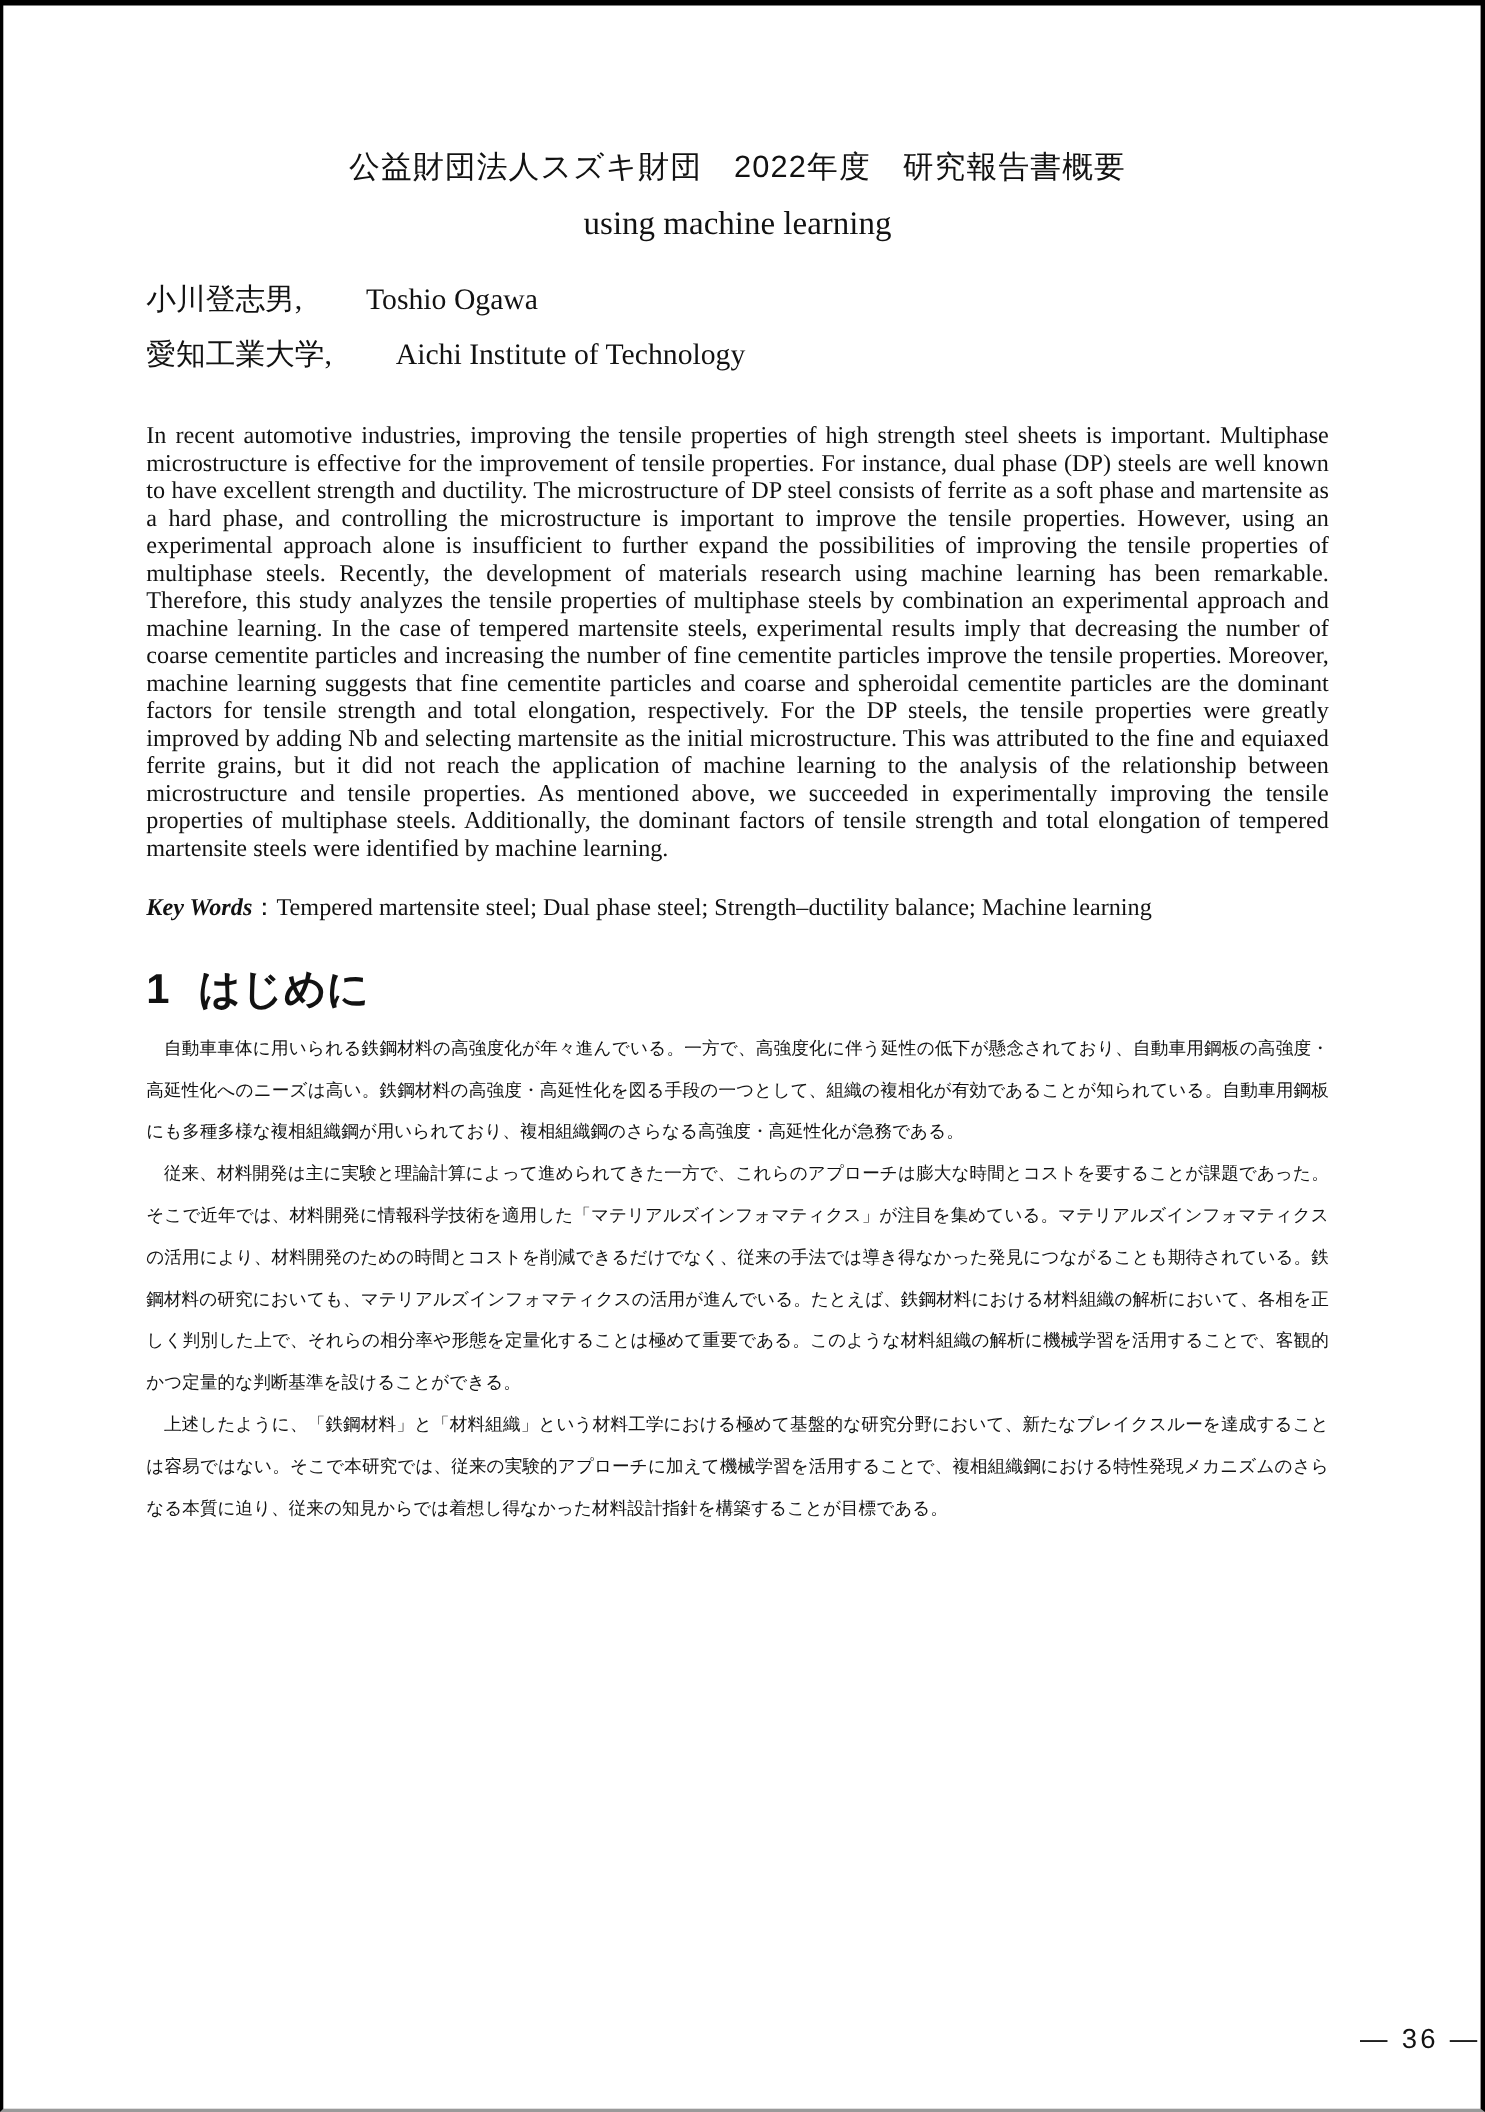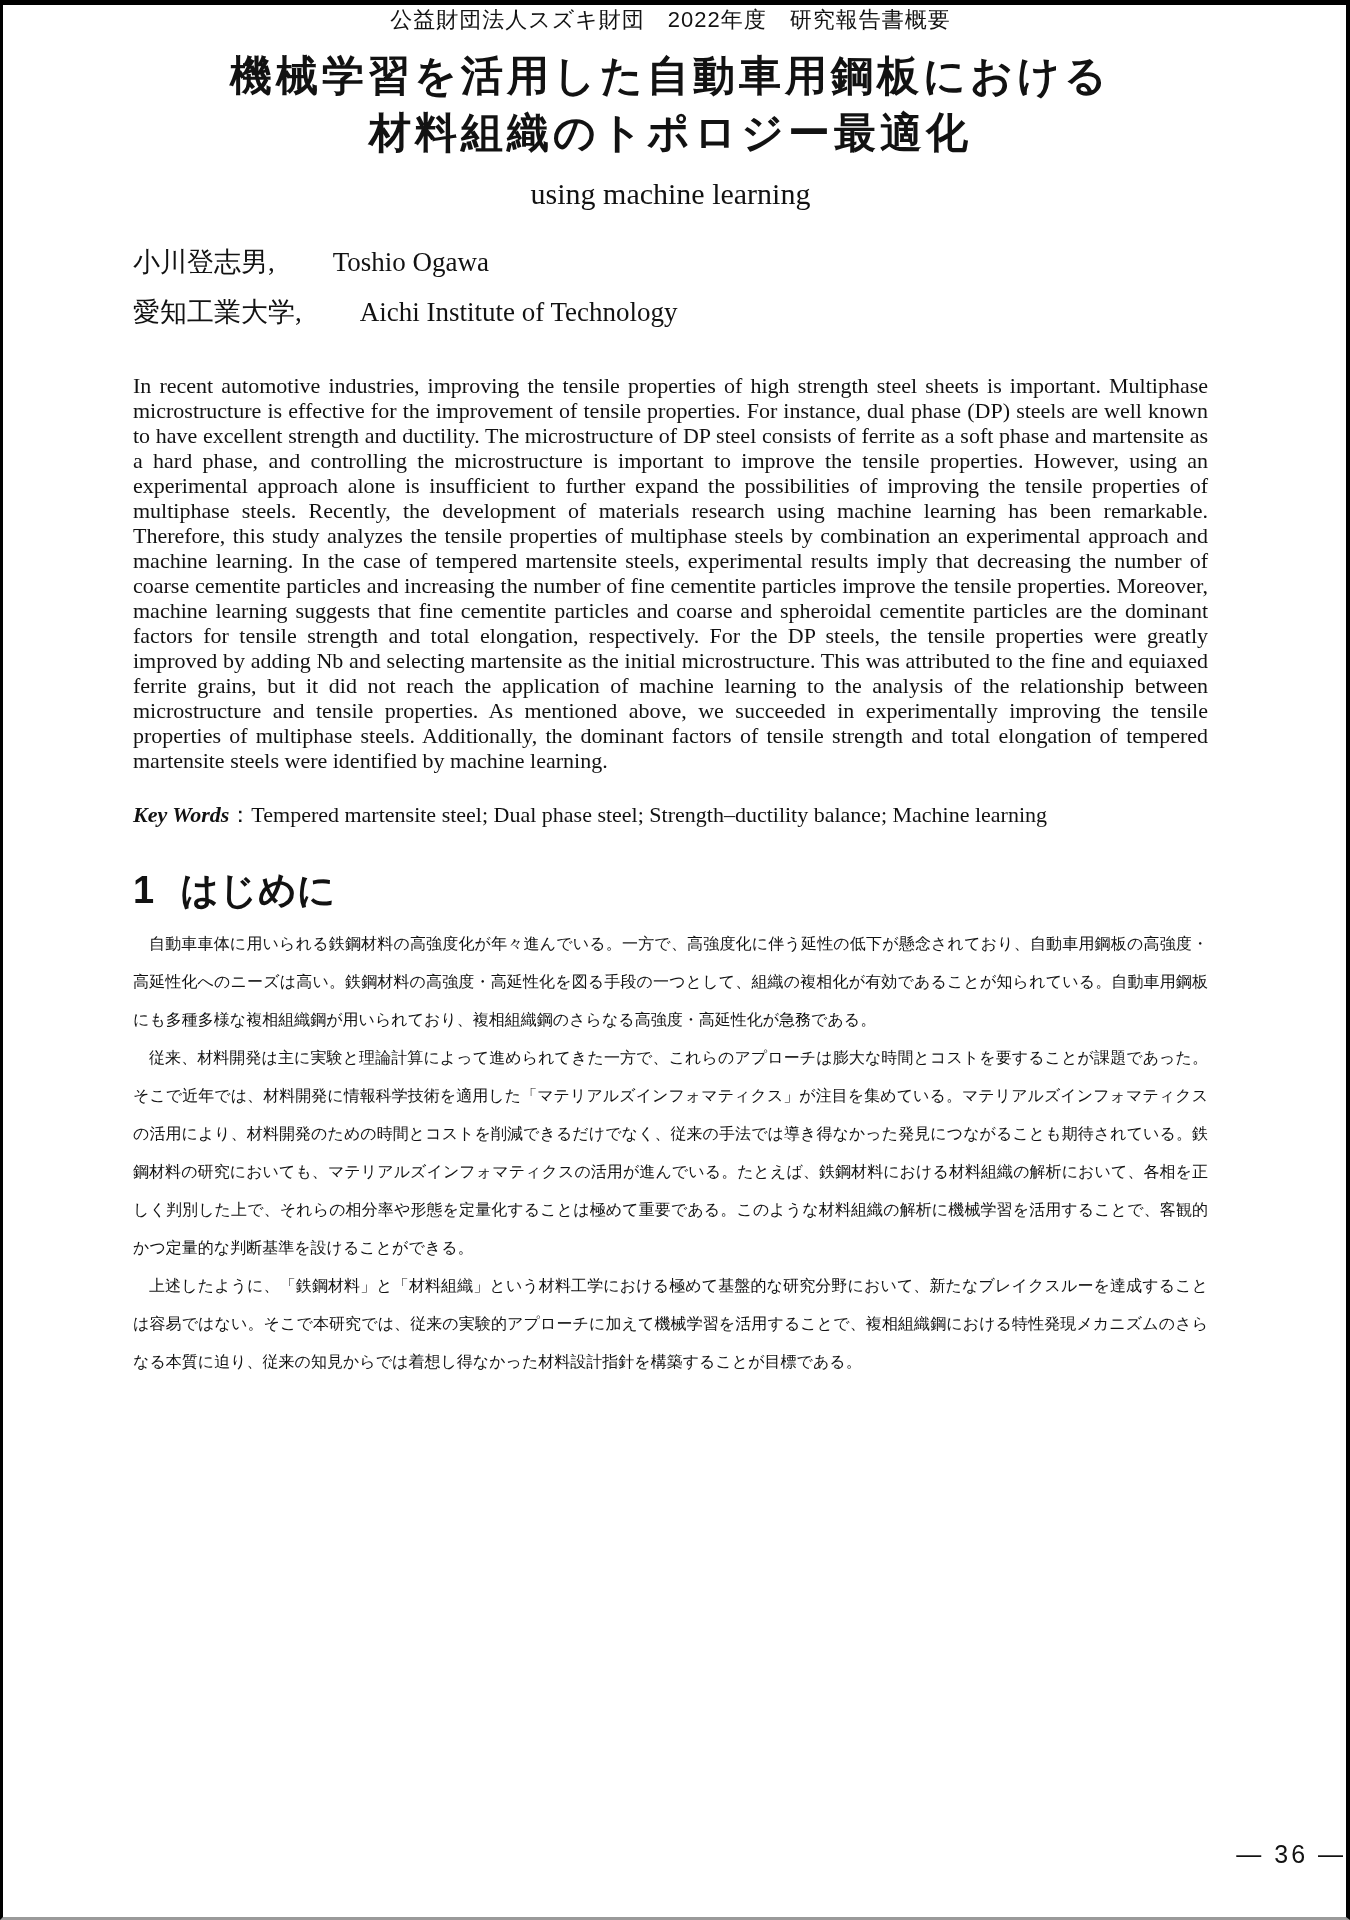--- a/index.html
+++ b/index.html
@@ -18,23 +18,24 @@
     border-right: 4px solid #000000;
     border-bottom: 3px solid #9a9a9a;
     color: #121212;
     font-family: "Liberation Serif", "DejaVu Serif", serif;
     overflow: hidden;
   }
   .content {
     padding: 0 138px 0 130px;
   }
   .doc-header {
+    margin-top: 128px;
     text-align: center;
     font-family: "Liberation Sans", "DejaVu Sans", sans-serif;
-    font-size: 22px;
+    font-size: 28px;
     letter-spacing: 1px;
     white-space: nowrap;
   }
   .title-jp {
     margin-top: 12px;
     text-align: center;
     font-family: "Liberation Sans", "DejaVu Sans", sans-serif;
     font-weight: bold;
     font-size: 42px;
     line-height: 57px;
@@ -106,24 +107,20 @@
   }
 </style>
 </head>
 <body>
 
 <div class="page">
   <div class="content">
 
     <div class="doc-header">公益財団法人スズキ財団　2022年度　研究報告書概要</div>
 
-    <div class="title-jp">
-      <div>機械学習を活用した自動車用鋼板における</div>
-      <div>材料組織のトポロジー最適化</div>
-    </div>
 
     <div class="title-en">
       <div>using machine learning</div>
     </div>
 
     <div class="authors">
       <div class="author-row">
         <span>小川登志男,</span><span class="author-en">Toshio Ogawa</span>
       </div>
       <div class="author-row">

